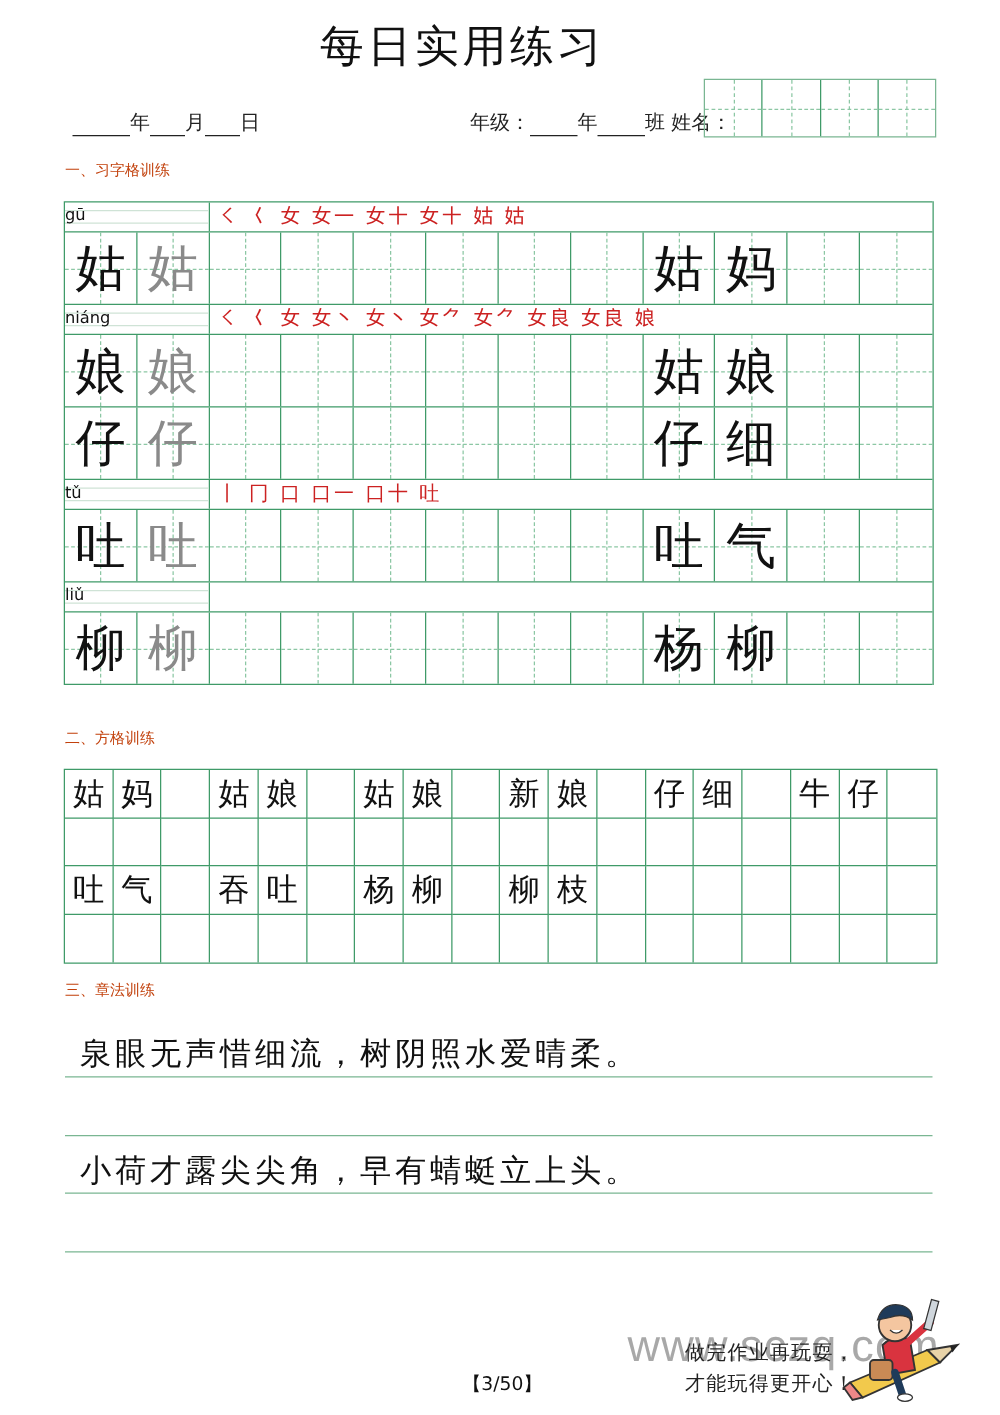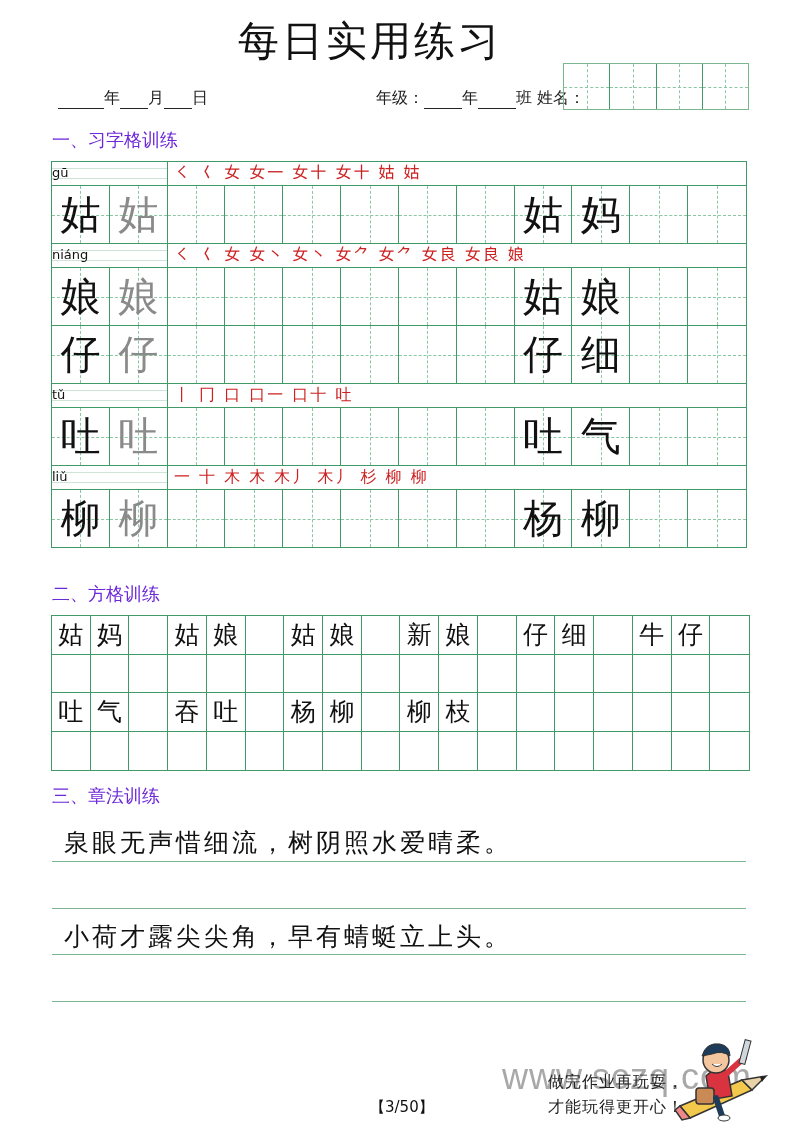--- a/index.html
+++ b/index.html
@@ -1,35 +1,35 @@
 <!DOCTYPE html>
 <html><head>
 <meta charset="utf-8">
 <style>
   * { box-sizing: border-box; margin: 0; padding: 0; }
   html, body { width: 800px; height: 1132px; background: #ffffff; overflow: hidden; }
   body { position: relative; font-family: "DejaVu Sans", sans-serif; color: #111; }
 
   .title {
     position: absolute; left: 0; top: 14px; width: 740px; text-align: center;
-    font-size: 41px; letter-spacing: 3px; font-family: "DejaVu Sans", sans-serif; font-weight: normal;
+    font-size: 35px; letter-spacing: 3px; font-family: "DejaVu Sans", sans-serif; font-weight: normal;
   }
 
   .info-row { position: absolute; top: 88px; font-size: 16px; font-family: "DejaVu Serif", serif; color: #222; white-space: nowrap; }
   .info-row .blank { display: inline-block; border-bottom: 1px solid #222; height: 18px; vertical-align: bottom; }
   .date-row { left: 58px; }
   .class-row { left: 328px; margin-left: 48px; }
 
   .name-box { position: absolute; left: 563px; top: 63px; width: 186px; height: 47px; border: 1.5px solid #7ab692; display: flex; }
   .name-cell { flex: 1; position: relative; border-right: 1.5px solid #3f9a68; }
   .name-cell:last-child { border-right: none; }
   .name-cell::before { content: ""; position: absolute; left: 50%; top: 0; bottom: 0; border-left: 1px dashed #8cc7a4; }
   .name-cell::after { content: ""; position: absolute; top: 50%; left: 0; right: 0; border-top: 1px dashed #8cc7a4; }
 
-  .section-title { position: absolute; left: 52px; font-size: 18px; font-family: "DejaVu Sans", sans-serif; color: #6d28d9; }
+  .section-title { position: absolute; left: 52px; font-size: 12px; font-family: "DejaVu Sans", sans-serif; color: #c2410c; }
 
   
   .tzg { position: absolute; left: 51px; top: 161px; width: 696px; border-left: 1.5px solid #3f9a68; border-right: 1.5px solid #3f9a68; }
   .block { position: relative; }
   .py-row { height: 24px; display: flex; border-top: 1.5px solid #3f9a68; }
   .py-label { width: 116px; position: relative; border-right: 1.5px solid #3f9a68; font-size: 13px; line-height: 22px; color: #111; }
   .py-label::before { content: ""; position: absolute; left: 0; right: 0; top: 6px; border-top: 1px solid #cfe3d6; }
   .py-label::after  { content: ""; position: absolute; left: 0; right: 0; top: 16px; border-top: 1px solid #cfe3d6; }
   .py-label span { position: relative; z-index: 1; background: transparent; }
   .strokes { flex: 1; padding-left: 6px; font-size: 16px; line-height: 22px; color: #c22; letter-spacing: 2px; font-family: "DejaVu Serif", serif; }
@@ -188,21 +188,20 @@
         <div class="cell word">
           <span>气</span>
         </div>
         <div class="cell"></div>
         <div class="cell"></div>
       </div>
     </div>
     <div class="block">
       <div class="py-row">
         <div class="py-label"><span>liǔ</span></div>
-        <div class="strokes">一 十 木 木 木丿 木丿 杉 柳 柳</div>
       </div>
       <div class="char-row">
         <div class="cell model">
           <span>柳</span>
         </div>
         <div class="cell trace">
           <span>柳</span>
         </div>
         <div class="cell"></div>
         <div class="cell"></div>

